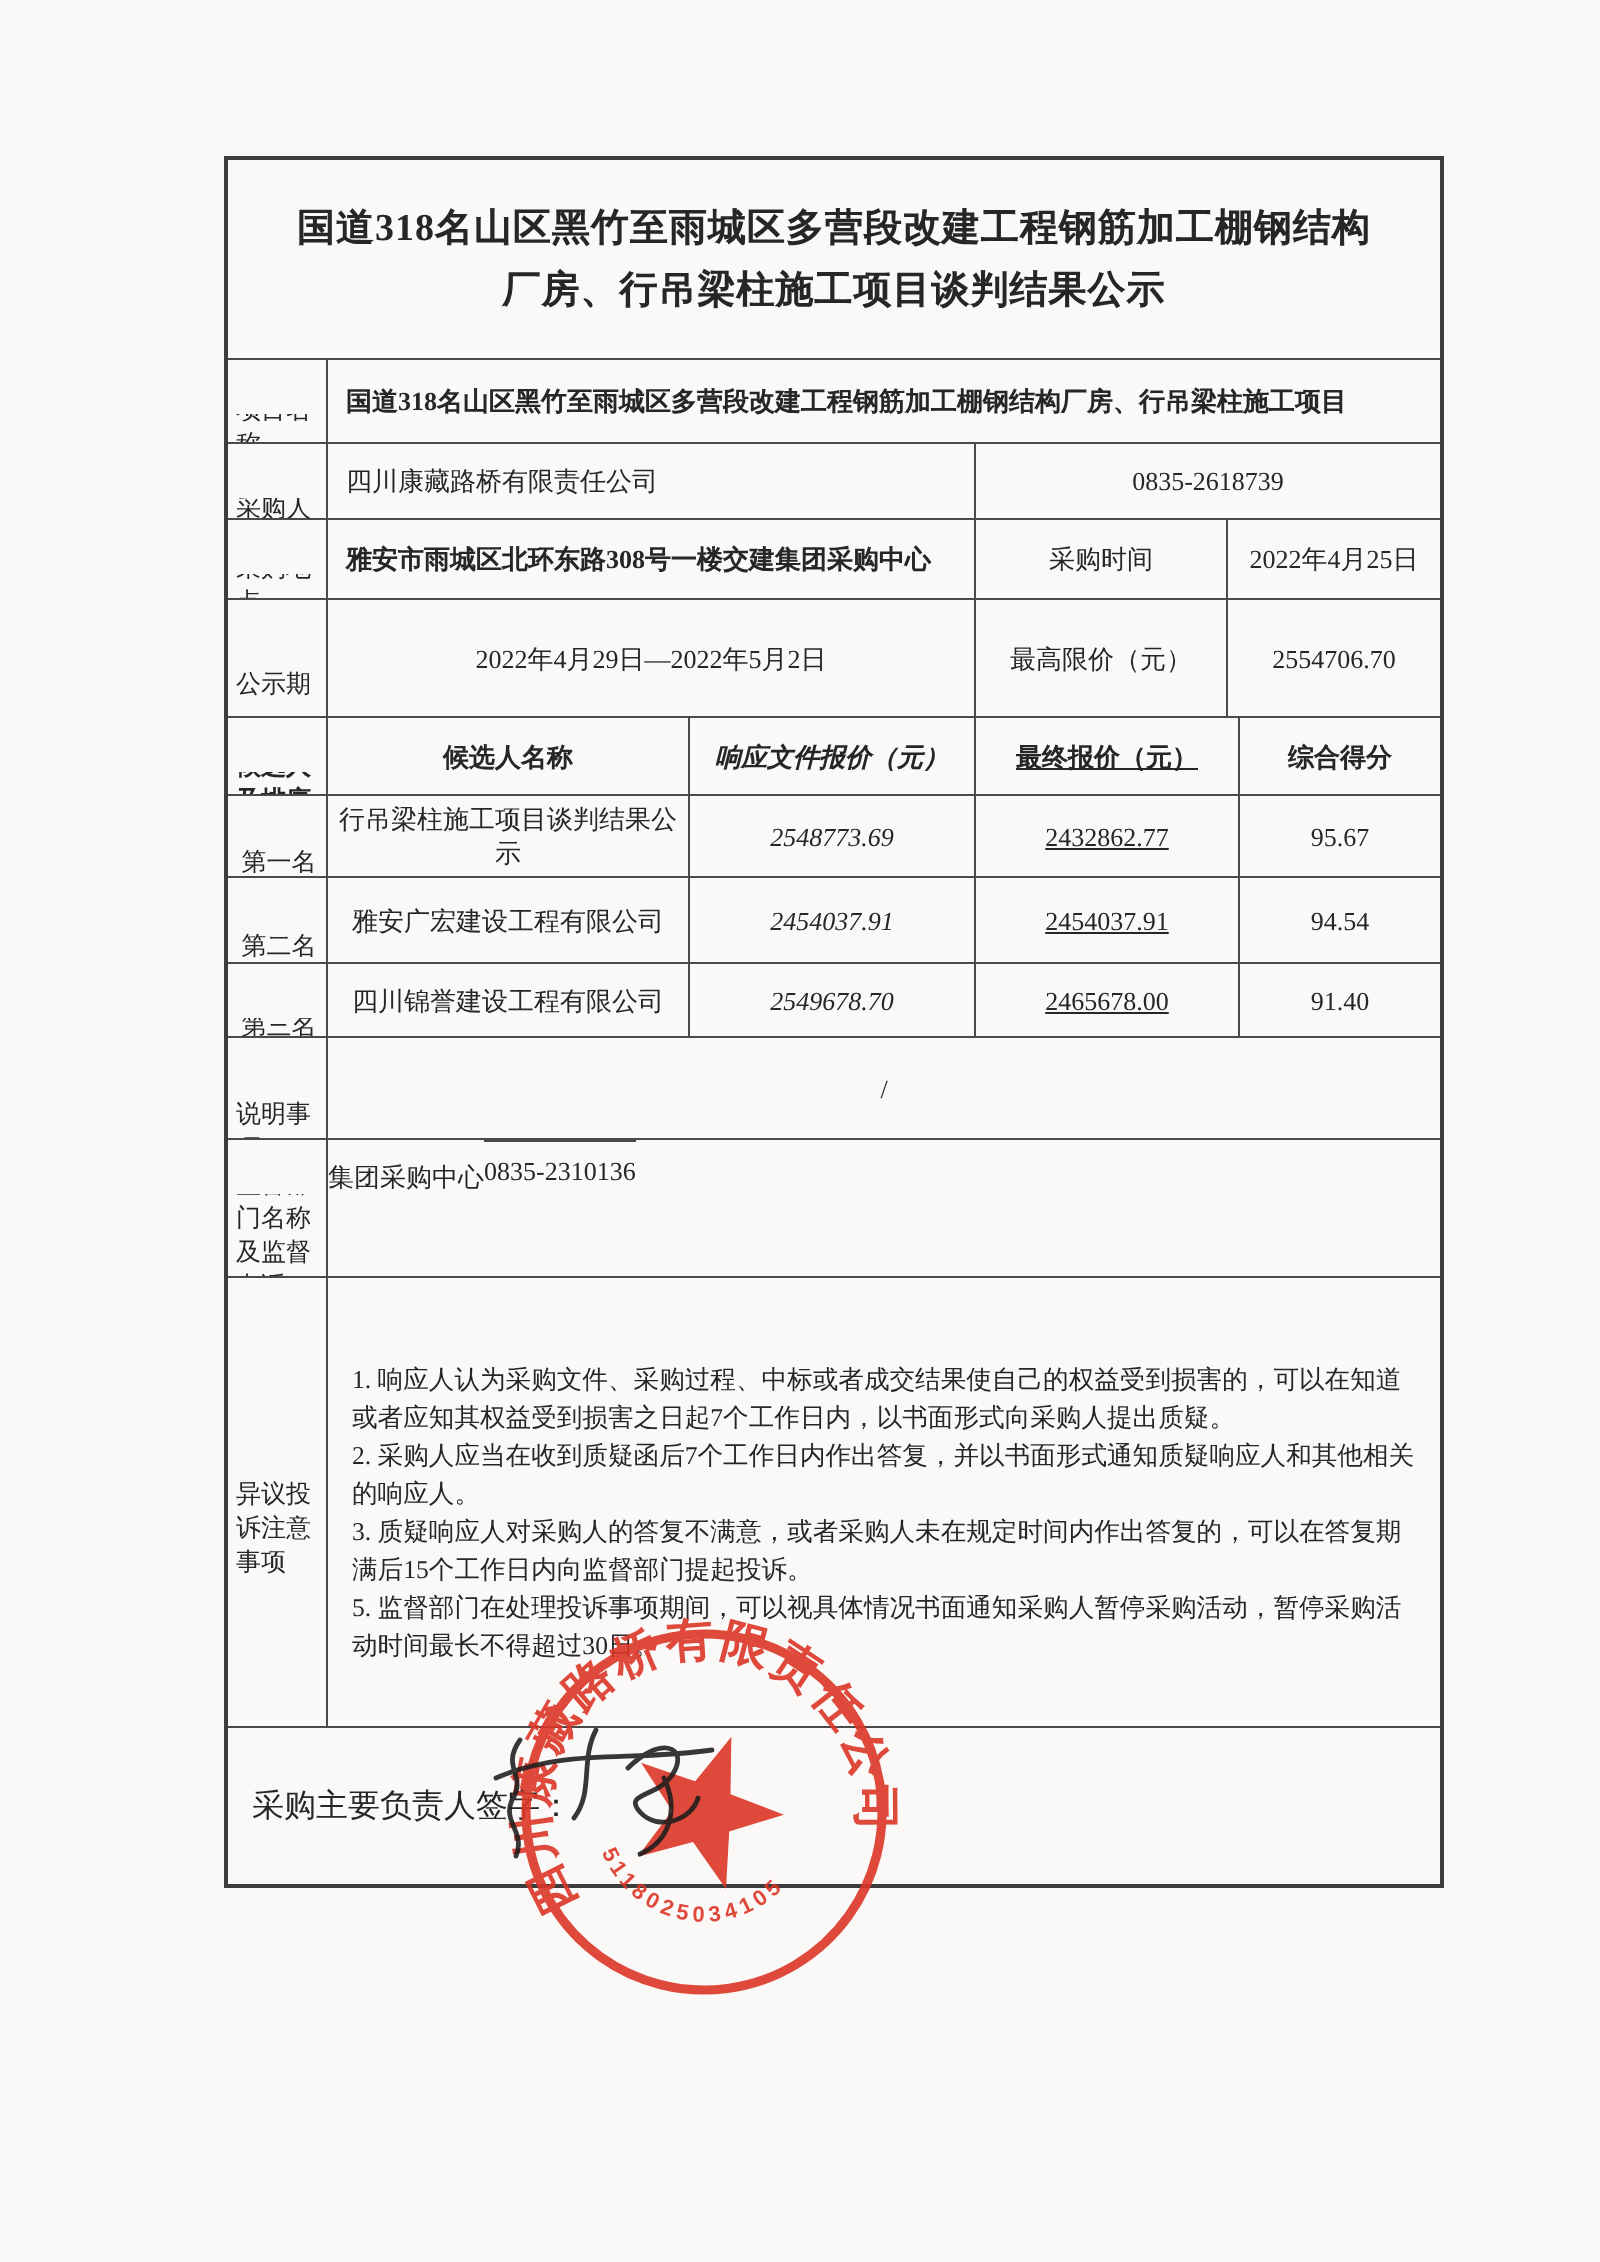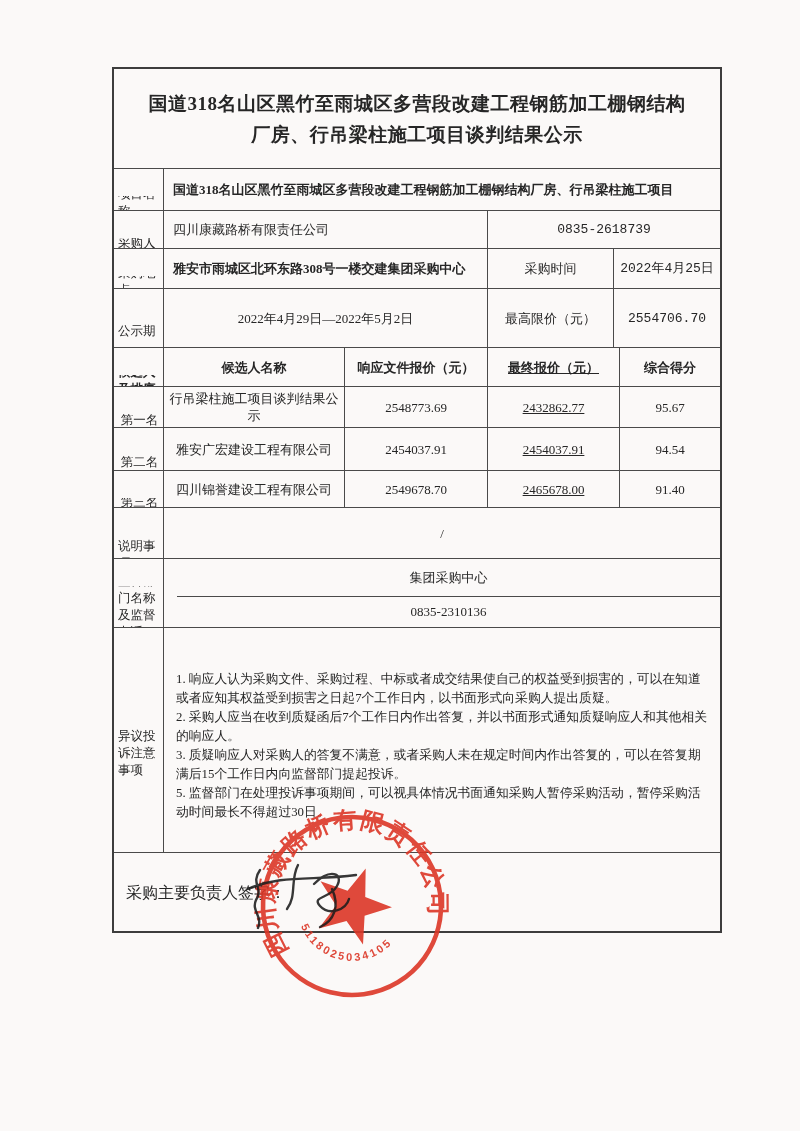--- a/index.html
+++ b/index.html
@@ -11,21 +11,21 @@
   html,body{background:#fbf9f8;}
   .page{
     position:relative;
     width:800px;height:1131px;
     background:#fbf9f8;
     overflow:hidden;
     font-family:"Liberation Serif","DejaVu Serif",serif;
     color:var(--ink);
   }
   .tbl{
-    position:absolute;left:112px;top:67px;width:610px;
+    position:absolute;left:112px;top:78px;width:610px;
     border:2px solid #3d3d3d;
     display:flex;flex-direction:column;
     background:transparent;
   }
   .row{display:flex;border-bottom:1.5px solid var(--bc);}
   .row:last-child{border-bottom:none;}
   .cell{
     display:flex;align-items:center;justify-content:center;
     font-size:13px;line-height:17px;text-align:center;
     padding:2px 1px;overflow:hidden;
@@ -50,28 +50,28 @@
   .r-c1{height:41px;}
   .r-c2{height:43px;}
   .r-c3{height:37px;}
   .r-other{height:51px;}
   .r-supervise{height:69px;}
   .r-appeal{height:225px;}
   .r-sign{height:78px;}
   
   .w-val{width:324px;flex:none;}
   .w-lbl2{width:126px;flex:none;}
-  .w-val2{flex:1;font-family:Liberation Mono, monospace;}
+  .w-val2{flex:1;}
   
   .w-cname{width:181px;flex:none;}
-  .w-cbid{width:143px;flex:none;}
+  .w-cbid{width:143px;flex:none;font-style:italic;}
   .w-cfinal{width:132px;flex:none;text-decoration:underline;}
   .w-cscore{flex:1;}
   
-  .sup-wrap{flex:1;display:flex;flex-direction:column;border-left:1.5px solid var(--bc);padding-left:13px;}
+  .sup-wrap{flex:1;display:flex;flex-direction:row;border-left:1.5px solid var(--bc);}
   .sup-sub{flex:none;height:37px;display:flex;align-items:center;justify-content:center;font-size:13px;}
   .sup-sub + .sup-sub{border-top:1.5px solid var(--bc);height:30.5px;}
   
   .appeal-cell{
     flex:1;display:block;text-align:left;
     padding:42px 12px 0 12px;
     font-size:12.8px;line-height:19px;
     border-left:1.5px solid var(--bc);
   }
   .r-appeal .lbl{align-items:center;}

